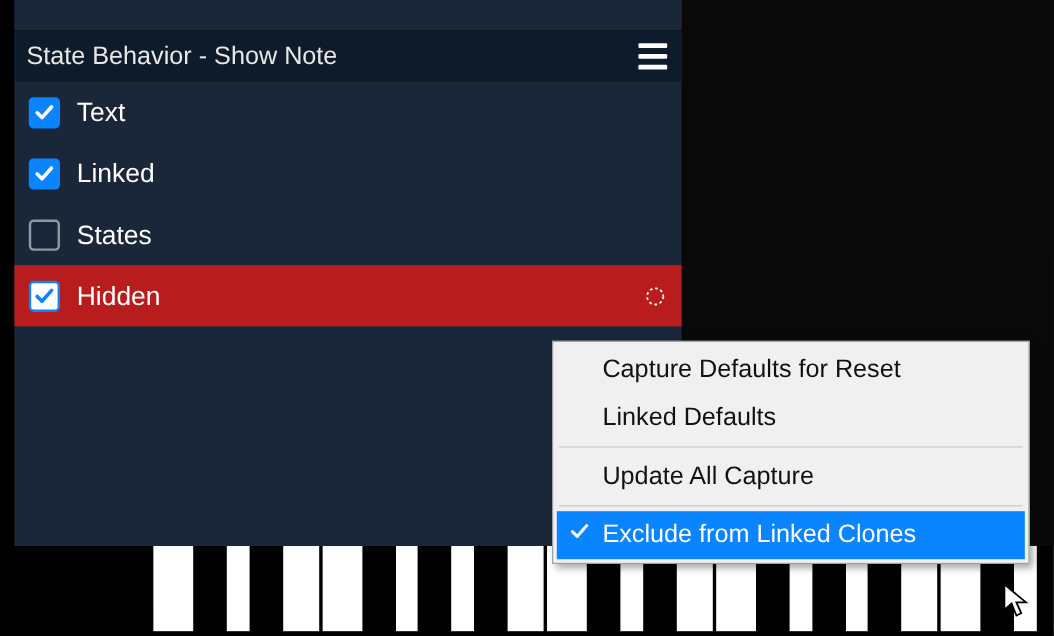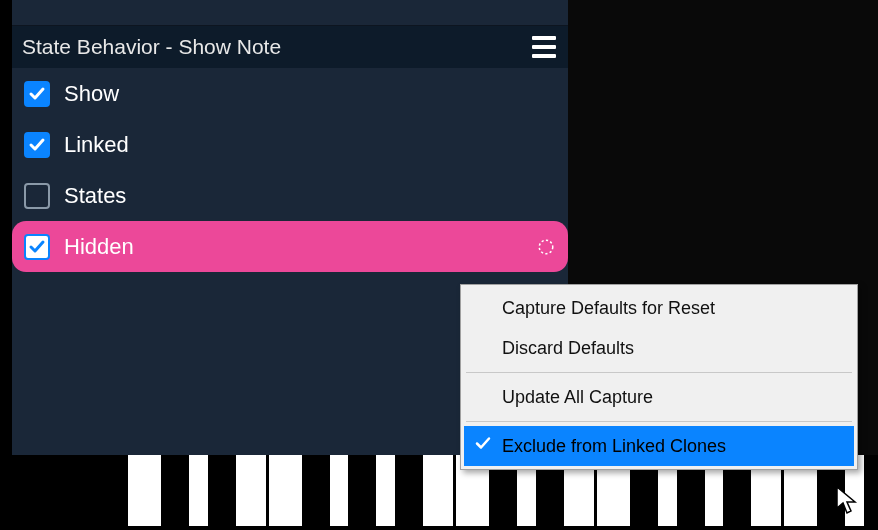--- a/index.html
+++ b/index.html
@@ -49,22 +49,21 @@
   .option-row {
     height: 51px;
     display: flex;
     align-items: center;
     padding: 0 12px;
     gap: 14px;
     color: #fff;
     font-size: 22px;
   }
   .option-row.selected {
-    background: #ec4899;
-    border-radius: 14px;
+    background: #b91c1c;
   }
   .checkbox {
     width: 26px;
     height: 26px;
     border: 2px solid #8a99a8;
     border-radius: 4px;
     display: flex;
     align-items: center;
     justify-content: center;
     flex-shrink: 0;
@@ -140,28 +139,28 @@
     border: 1px solid #a0a0a0;
     box-shadow: 3px 3px 6px rgba(0,0,0,0.35);
     z-index: 10;
     padding: 3px;
   }
   .menu-item {
     height: 40px;
     display: flex;
     align-items: center;
     padding: 0 12px 0 38px;
-    font-size: 18px;
+    font-size: 21px;
     color: #111;
     position: relative;
     text-align: right;
   }
   .menu-item.highlighted {
     background: #0a84ff;
-    color: #000000;
+    color: #ffffff;
   }
   .menu-separator {
     height: 1px;
     background: #c8c8c8;
     margin: 4px 2px;
   }
   .menu-check {
     position: absolute;
     left: 10px;
     top: 50%;
@@ -191,21 +190,21 @@
         <span></span>
     </div>
   </div>
   <div class="options-list" id="options-list">
       <div class="option-row">
         <div class="checkbox checked">
           <svg width="18" height="18" viewBox="0 0 18 18">
             <path d="M3 9 L7 13 L15 4" stroke="#fff" stroke-width="3" fill="none" stroke-linecap="round" stroke-linejoin="round"></path>
           </svg>
         </div>
-        <span>Show</span>
+        <span>Text</span>
         <div class="row-spacer"></div>
       </div>
       <div class="option-row">
         <div class="checkbox checked">
           <svg width="18" height="18" viewBox="0 0 18 18">
             <path d="M3 9 L7 13 L15 4" stroke="#fff" stroke-width="3" fill="none" stroke-linecap="round" stroke-linejoin="round"></path>
           </svg>
         </div>
         <span>Linked</span>
         <div class="row-spacer"></div>
@@ -263,21 +262,21 @@
     <div class="black-key" style="left: 689.125px;"></div>
     <div class="black-key" style="left: 736px;"></div>
   </div>
 <div class="piano-bottom-border"></div>
 
 <div class="context-menu" id="context-menu">
     <div class="menu-item">
       <span>Capture Defaults for Reset</span>
     </div>
     <div class="menu-item">
-      <span>Discard Defaults</span>
+      <span>Linked Defaults</span>
     </div>
     <div class="menu-separator"></div>
     <div class="menu-item">
       <span>Update All Capture</span>
     </div>
     <div class="menu-separator"></div>
     <div class="menu-item highlighted">
       <span class="menu-check"><svg width="18" height="18" viewBox="0 0 18 18">
           <path d="M3 9 L7 13 L15 4" stroke="#fff" stroke-width="2.5" fill="none" stroke-linecap="round" stroke-linejoin="round"></path>
         </svg></span>

